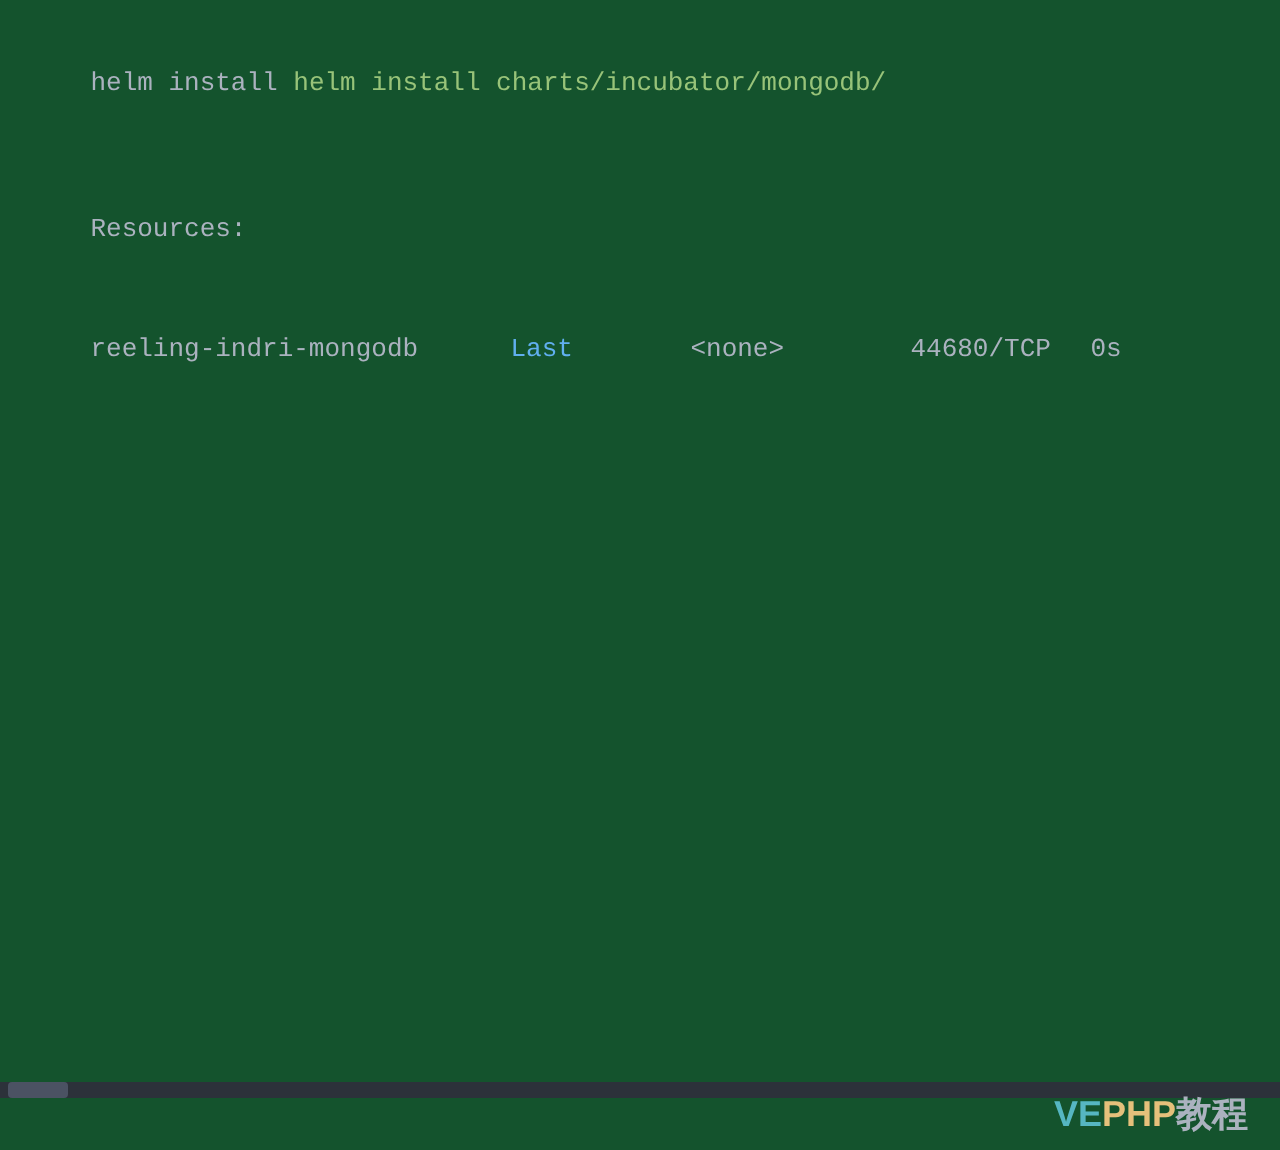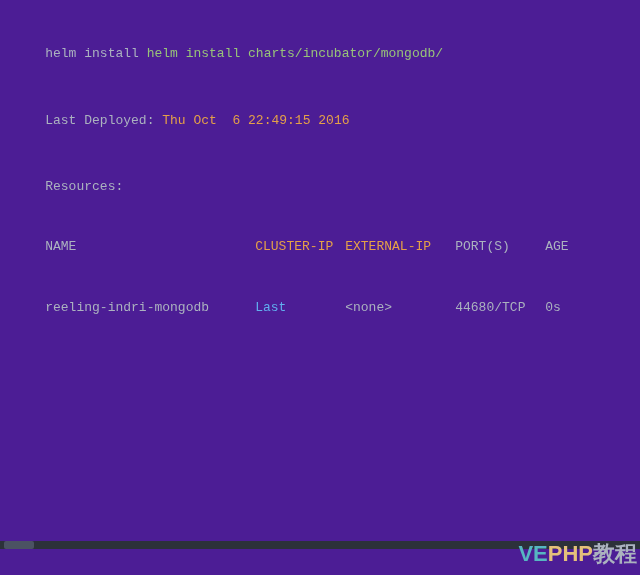--- a/index.html
+++ b/index.html
@@ -8,22 +8,22 @@
       height: 575px;
       background: #1e2228;
       font-family: 'Courier New', Courier, monospace;
       font-size: 13px;
       overflow: hidden;
       position: relative;
     }
     .terminal {
       width: 100%;
       height: 100%;
-      background: #4c1d95;
-      padding: 24px 14px;
+      background: #14532d;
+      padding: 12px 14px;
       overflow: hidden;
       position: relative;
     }
     .line {
       line-height: 1.55;
       white-space: pre;
       color: #abb2bf;
     }
     .c-white { color: #abb2bf; }
     .c-green { color: #98c379; }
@@ -44,53 +44,47 @@
       left: 4px;
       width: 30px;
       height: 8px;
       background: #4b5263;
       border-radius: 2px;
     }
 
     .watermark {
       position: absolute;
       bottom: 6px;
-      right: 3px;
+      right: 16px;
       font-family: Arial, sans-serif;
-      font-size: 22px;
+      font-size: 18px;
       font-weight: bold;
     }
     .watermark-ve { color: #56b6c2; }
     .watermark-php { color: #e5c07b; }
     .watermark-text { color: #abb2bf; }
   </style>
 </head>
 <body>
 
 <div class="terminal">
 
   <div class="line">
     <span class="c-white">helm install </span><span class="c-green">helm install charts/incubator/mongodb/</span>
   </div>
 
   <div class="blank"></div>
 
-  <div class="line">
-    <span class="c-white">Last Deployed:</span><span class="c-white"> </span><span class="c-orange">Thu Oct  6 22:49:15 2016</span>
-  </div>
 
   <div class="blank"></div>
 
   <div class="line">
     <span class="c-white">Resources:</span>
   </div>
 
-  <div class="line">
-    <span class="c-white" style="display:inline-block;width:210px">NAME</span><span class="c-orange" style="display:inline-block;width:90px">CLUSTER-IP</span><span class="c-orange" style="display:inline-block;width:110px">EXTERNAL-IP</span><span class="c-white" style="display:inline-block;width:90px">PORT(S)</span><span class="c-white">AGE</span>
-  </div>
 
   <div class="line">
     <span class="c-white" style="display:inline-block;width:210px">reeling-indri-mongodb</span><span class="c-blue" style="display:inline-block;width:90px">Last</span><span class="c-white" style="display:inline-block;width:110px">&lt;none&gt;</span><span class="c-white" style="display:inline-block;width:90px">44680/TCP</span><span class="c-white">0s</span>
   </div>
 
   <div class="blank"></div>
 
   <div class="line">
     
   </div>

